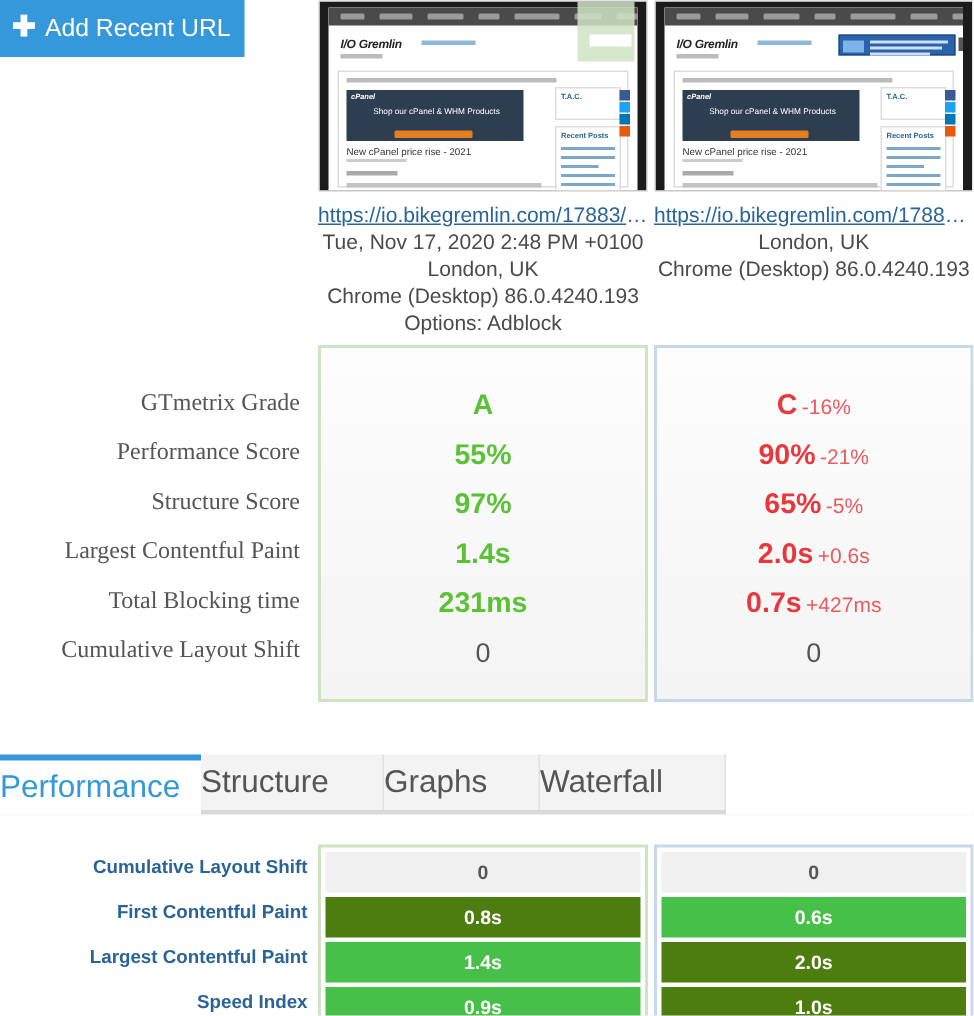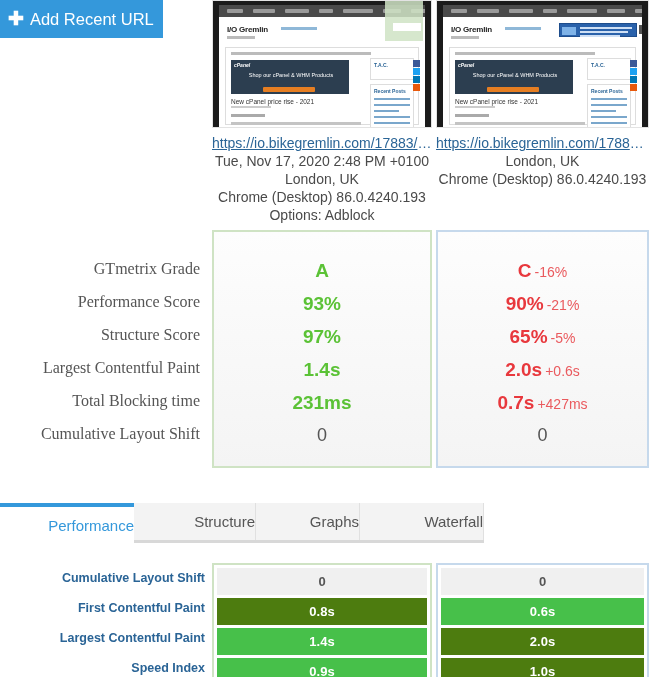--- a/index.html
+++ b/index.html
@@ -37,21 +37,21 @@
   .thumb-wrap { position: relative; width: 100%; height: 128px; overflow: hidden; background:#fff; }
   .thumb {
     position: relative; width: 100%; height: 128px;
     background: #f0f0f0; overflow: hidden;
     border: 1px solid #e3e3e3;
   }
   .tb-dark { position:absolute; left:0; top:0; right:0; height:100%; background:#1b1b1b; }
   .tb-page { position:absolute; left:6px; top:4px; right:6px; bottom:0; background:#ffffff; overflow:hidden; }
   .tb-navbar { position:absolute; left:0; top:0; right:0; height:12px; background:#4a4a4a; }
   .tb-navitem { position:absolute; top:4px; height:4px; background:#9a9a9a; border-radius:1px; }
-  .tb-logo { position:absolute; left:8px; top:20px; font-size:8px; font-weight:bold; color:#222; letter-spacing:-0.2px; }
+  .tb-logo { position:absolute; left:8px; top:20px; font-size:8px; font-weight:bold; color:#222; letter-spacing:-0.2px;font-style:italic; }
   .tb-subtitle { position:absolute; left:8px; top:31px; width:28px; height:3px; background:#bbb; }
   .tb-headlinks { position:absolute; left:62px; top:22px; width:36px; height:3px; background:#8fb8d8; }
   .tb-ad { position:absolute; left:116px; top:18px; width:78px; height:14px; background:#2a62ab; border:1px solid #1e4d8c; }
   .tb-ad-line { position:absolute; left:20px; height:2px; background:#cfe0f5; }
   .tb-ad-badge { position:absolute; left:2px; top:3px; width:14px; height:8px; background:#7fb3e8; }
   .tb-ad-btn { position:absolute; left:196px; top:20px; width:22px; height:9px; background:#555; }
   .tb-body { position:absolute; left:6px; top:42px; right:6px; bottom:2px; background:#fff; border:1px solid #ddd; }
   .tb-breadcrumb { position:absolute; left:5px; top:4px; width:140px; height:3px; background:#bbb; }
   .tb-hero { position:absolute; left:5px; top:12px; width:118px; height:34px; background:#2c3e50; }
   .tb-hero-brand { position:absolute; left:3px; top:2px; font-size:5px; color:#fff; font-style:italic; font-weight:bold; }
@@ -111,22 +111,22 @@
   .md { font-size: 14px; margin-left: 3px; }
   .md.bad { color: #ea5a5e; }
 
   
   .tabs {
     position: absolute; left: 0; top: 503px; width: 649px; height: 40px;
     display: flex; align-items: stretch;
     border-bottom: 3px solid #d8d8d8;
   }
   .tab {
-    display: flex; align-items: center; justify-content: flex-end;
-    font-size: 15px; color: #555;
+    display: flex; align-items: center; justify-content: flex-start;
+    font-size: 21px; color: #555;
     background: #f3f3f3;
     border-right: 1px solid #e0e0e0;
     cursor: pointer;
   }
   .tab.active {
     color: #3498db; background: #ffffff;
     border-top: 4px solid #3498db;
     border-right: none;
     margin-bottom: -3px;
   }
@@ -300,21 +300,21 @@
     <div>Largest Contentful Paint</div>
     <div>Total Blocking time</div>
     <div>Cumulative Layout Shift</div>
   </div>
 
   <div class="metric-box left">
     <div class="metric-row">
       <span class="mv good">A</span>
     </div>
     <div class="metric-row">
-      <span class="mv good">93%</span>
+      <span class="mv good">55%</span>
     </div>
     <div class="metric-row">
       <span class="mv good">97%</span>
     </div>
     <div class="metric-row">
       <span class="mv good">1.4s</span>
     </div>
     <div class="metric-row">
       <span class="mv good">231ms</span>
     </div>

